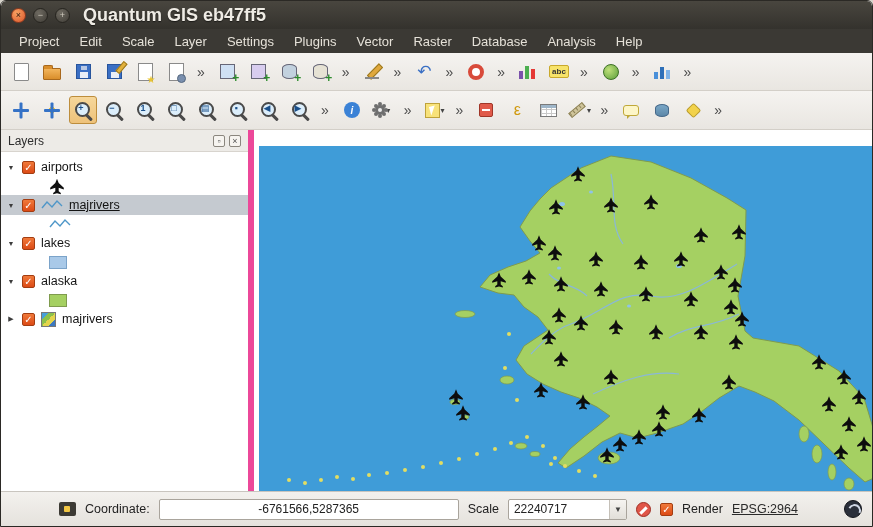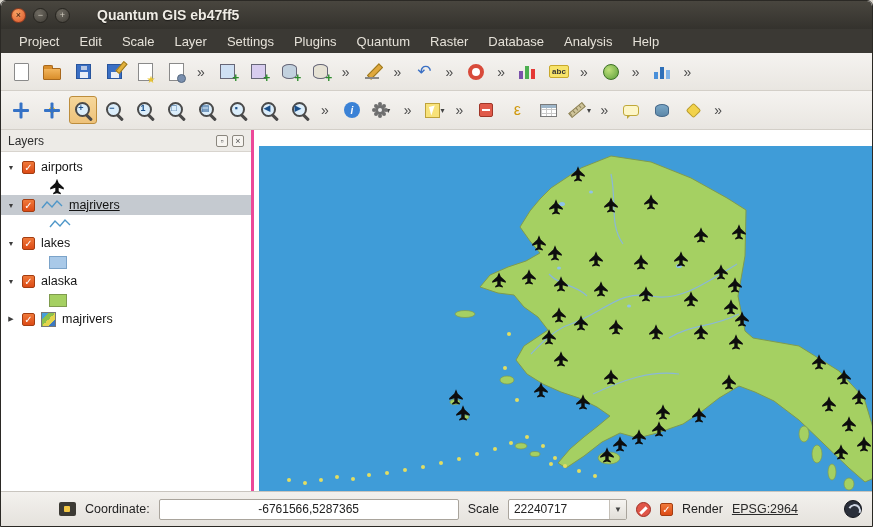--- a/index.html
+++ b/index.html
@@ -5,21 +5,21 @@
   html,body{margin:0;padding:0;background:#d8d4cc;}
   *{box-sizing:border-box;}
   .window{width:873px;height:527px;position:relative;font-family:"Liberation Sans","DejaVu Sans",sans-serif;
     background:#ffffff;border:1px solid #2b2925;overflow:hidden;border-radius:6px 6px 0 0;}
   
   .titlebar{height:28px;background:linear-gradient(#49463f,#34322d);display:flex;align-items:center;
     padding:0 10px;gap:7px;border-radius:5px 5px 0 0;}
   .winbtn{width:15px;height:15px;border-radius:50%;font-size:9px;line-height:13px;text-align:center;color:#2e1a10;}
   .winbtn.close{background:radial-gradient(circle at 35% 30%,#f8a262,#d9552b);border:1px solid #8e3a1e;}
   .winbtn.minimize,.winbtn.maximize{background:radial-gradient(circle at 35% 30%,#6e6a61,#3f3c36);border:1px solid #26241f;color:#cfcabe;}
-  .wintitle{color:#efece5;font-weight:bold;font-size:14px;margin-left:20px;text-shadow:0 1px 1px #1c1b18;text-align:right;}
+  .wintitle{color:#efece5;font-weight:bold;font-size:18px;margin-left:6px;text-shadow:0 1px 1px #1c1b18;text-align:right;}
   
   .menubar{height:24px;background:#3b3934;display:flex;align-items:center;padding:0 8px;}
   .menu-item{color:#e5e1d8;font-size:13px;padding:3px 10px;border-radius:2px;}
   
   .toolbar{background:linear-gradient(#f5f3f0,#e9e6e1);border-bottom:1px solid #d3cfc8;display:flex;
     align-items:center;padding:0 6px;gap:3px;}
   #toolbar1{height:38px;}
   #toolbar2{height:39px;}
   .tbtn{min-width:28px;height:28px;display:flex;align-items:center;justify-content:center;border-radius:3px;
     position:relative;padding:0 2px;}
@@ -77,21 +77,21 @@
     background-image:linear-gradient(#9fb6c9 3px,transparent 3px),linear-gradient(90deg,#c9c9c9 1px,transparent 1px),linear-gradient(#c9c9c9 1px,transparent 1px);
     background-size:100% 100%,5px 100%,100% 4px;}
   .sh-ruler{width:18px;height:6px;background:#cfc49a;border:1px solid #8a7f55;transform:rotate(-40deg);
     background-image:linear-gradient(90deg,#8a7f55 1px,transparent 1px);background-size:4px 3px;background-repeat:repeat-x;}
   .sh-bubble{width:16px;height:11px;background:#fdf6c8;border:1px solid #c0a93a;border-radius:3px;position:relative;}
   .sh-bubble::after{content:"";position:absolute;left:3px;bottom:-4px;width:0;height:0;border-top:4px solid #c0a93a;border-right:4px solid transparent;}
   .sh-db{width:14px;height:13px;background:linear-gradient(#7aa7c7,#5d88a8);border:1px solid #46698a;border-radius:7px/4px;}
   .sh-tag{width:11px;height:11px;background:#f2d24b;border:1px solid #b89a28;transform:rotate(45deg);border-radius:2px;}
   
   .main{position:absolute;top:129px;left:0;right:0;bottom:35px;display:flex;background:#fff;}
-  .layers-panel{width:253px;border-right:3px solid #ec4899;background:#fff;display:flex;flex-direction:column;}
+  .layers-panel{width:253px;border-right:6px solid #ec4899;background:#fff;display:flex;flex-direction:column;}
   .panel-header{height:22px;background:#edebe7;border-bottom:1px solid #d8d4ce;display:flex;align-items:center;padding:0 7px;font-size:12px;color:#2d2d2d;}
   .panel-title{flex:1;}
   .ph-btn{width:12px;height:12px;border:1px solid #8a867e;background:#f6f4f0;font-size:9px;line-height:10px;text-align:center;color:#555;margin-left:4px;border-radius:2px;}
   .layer-list{flex:1;padding-top:5px;}
   .layer-row{display:flex;align-items:center;height:20px;padding:0 5px;gap:6px;font-size:12.5px;color:#141414;}
   .layer-row.selected{background:#c5cad0;}
   .layer-row.selected .layer-label{text-decoration:underline;}
   .exp{width:10px;font-size:7px;color:#3c3c3c;text-align:center;}
   .cbx{width:13px;height:13px;min-width:13px;background:linear-gradient(#f0793a,#dc4b16);border:1px solid #a33d11;border-radius:2px;
     color:#fff;font-size:10px;line-height:11px;text-align:center;font-weight:bold;}
@@ -132,21 +132,21 @@
     <span class="wintitle">Quantum GIS eb47ff5</span>
   </div>
 
   <div class="menubar" id="menubar">
       <div class="menu-item">Project</div>
       <div class="menu-item">Edit</div>
       <div class="menu-item">Scale</div>
       <div class="menu-item">Layer</div>
       <div class="menu-item">Settings</div>
       <div class="menu-item">Plugins</div>
-      <div class="menu-item">Quantum</div>
+      <div class="menu-item">Vector</div>
       <div class="menu-item">Raster</div>
       <div class="menu-item">Database</div>
       <div class="menu-item">Analysis</div>
       <div class="menu-item">Help</div>
     </div>
 
   <div class="toolbar" id="toolbar1">
       <div class="tbtn">
         <div class="sh sh-page"></div>
       </div>

